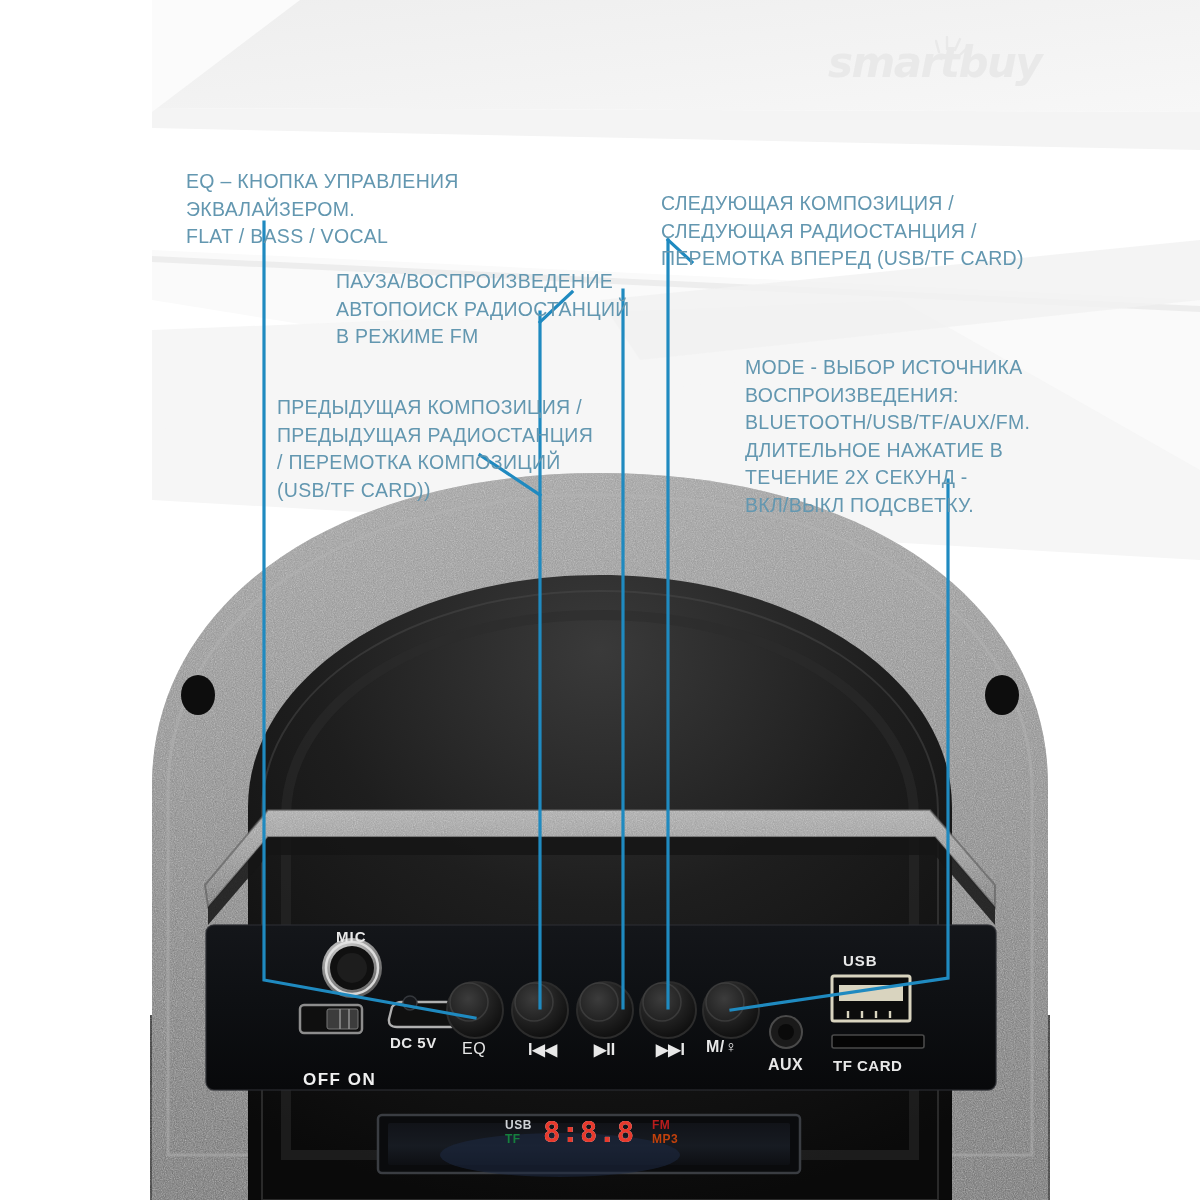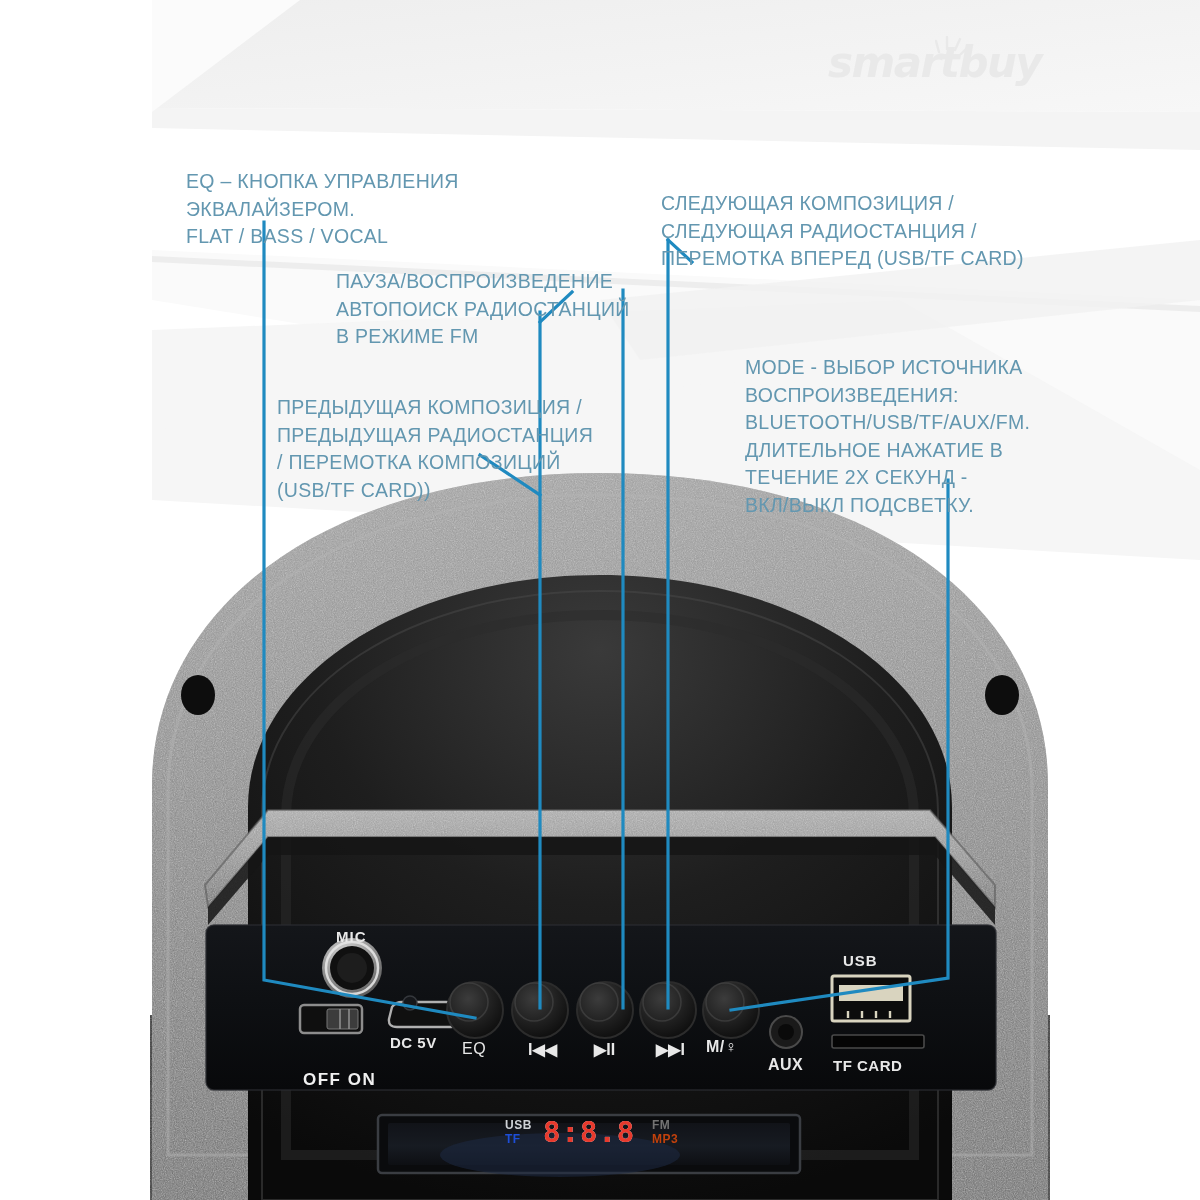--- a/index.html
+++ b/index.html
@@ -293,24 +293,24 @@
     <div style="position:absolute;left:594px;top:1040px;color:#e8e8e8;font-size:16px;font-weight:bold;">▶II</div>
     <div style="position:absolute;left:656px;top:1040px;color:#e8e8e8;font-size:16px;font-weight:bold;">▶▶I</div>
     <div style="position:absolute;left:706px;top:1038px;color:#e8e8e8;font-size:16px;font-weight:bold;letter-spacing:0.5px;">M/♀</div>
     <div style="position:absolute;left:768px;top:1056px;color:#e8e8e8;font-size:16px;font-weight:bold;letter-spacing:0.5px;">AUX</div>
     <div style="position:absolute;left:843px;top:952px;color:#e8e8e8;font-size:15px;font-weight:bold;letter-spacing:1px;">USB</div>
     <div style="position:absolute;left:833px;top:1057px;color:#e8e8e8;font-size:15px;font-weight:bold;letter-spacing:0.5px;">TF CARD</div>
   </div>
 
   <div style="position:absolute;left:505px;top:1118px;width:200px;height:42px;">
     <div style="position:absolute;left:0;top:0;color:#cfd2d6;font-size:12px;font-weight:bold;line-height:14px;letter-spacing:0.5px;">USB</div>
-    <div style="position:absolute;left:0;top:14px;color:#1d4ed8;font-size:12px;font-weight:bold;line-height:14px;letter-spacing:0.5px;">TF</div>
+    <div style="position:absolute;left:0;top:14px;color:#15803d;font-size:12px;font-weight:bold;line-height:14px;letter-spacing:0.5px;">TF</div>
     <div style="position:absolute;left:38px;top:-3px;font-family:'DejaVu Sans Mono',monospace;font-size:29px;font-weight:bold;letter-spacing:1px;color:#d9dce0;">8:8.8</div>
     <div style="position:absolute;left:38px;top:-3px;font-family:'DejaVu Sans Mono',monospace;font-size:29px;font-weight:bold;letter-spacing:1px;color:#e8392c;">8:8.8</div>
-    <div style="position:absolute;left:147px;top:0;color:#737373;font-size:12px;font-weight:bold;line-height:14px;letter-spacing:0.5px;">FM</div>
+    <div style="position:absolute;left:147px;top:0;color:#b91c1c;font-size:12px;font-weight:bold;line-height:14px;letter-spacing:0.5px;">FM</div>
     <div style="position:absolute;left:147px;top:14px;color:#c2410c;font-size:12px;font-weight:bold;line-height:14px;letter-spacing:0.5px;">MP3</div>
   </div>
 
   <svg class="leaders" viewBox="0 0 1200 1200">
     <g fill="none" stroke="#1f8ac0" stroke-width="3.2" stroke-linecap="square" stroke-linejoin="miter">
 
       <path d="M264,222 L264,980 L475,1018"></path>
 
       <path d="M540,312 L540,1008"></path>
 

